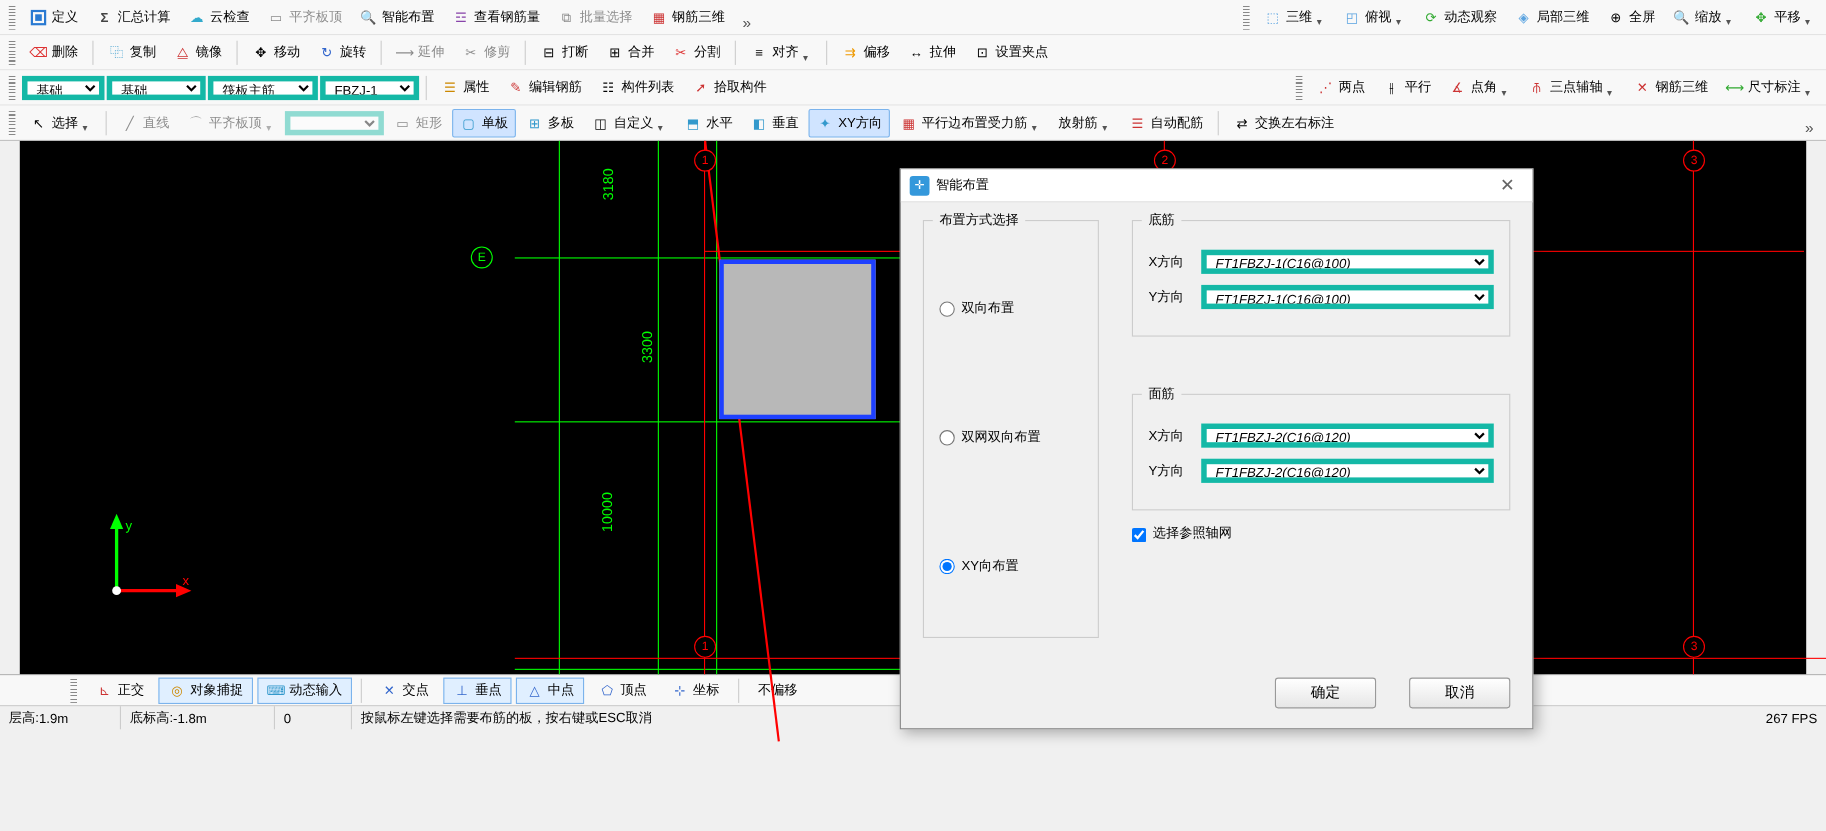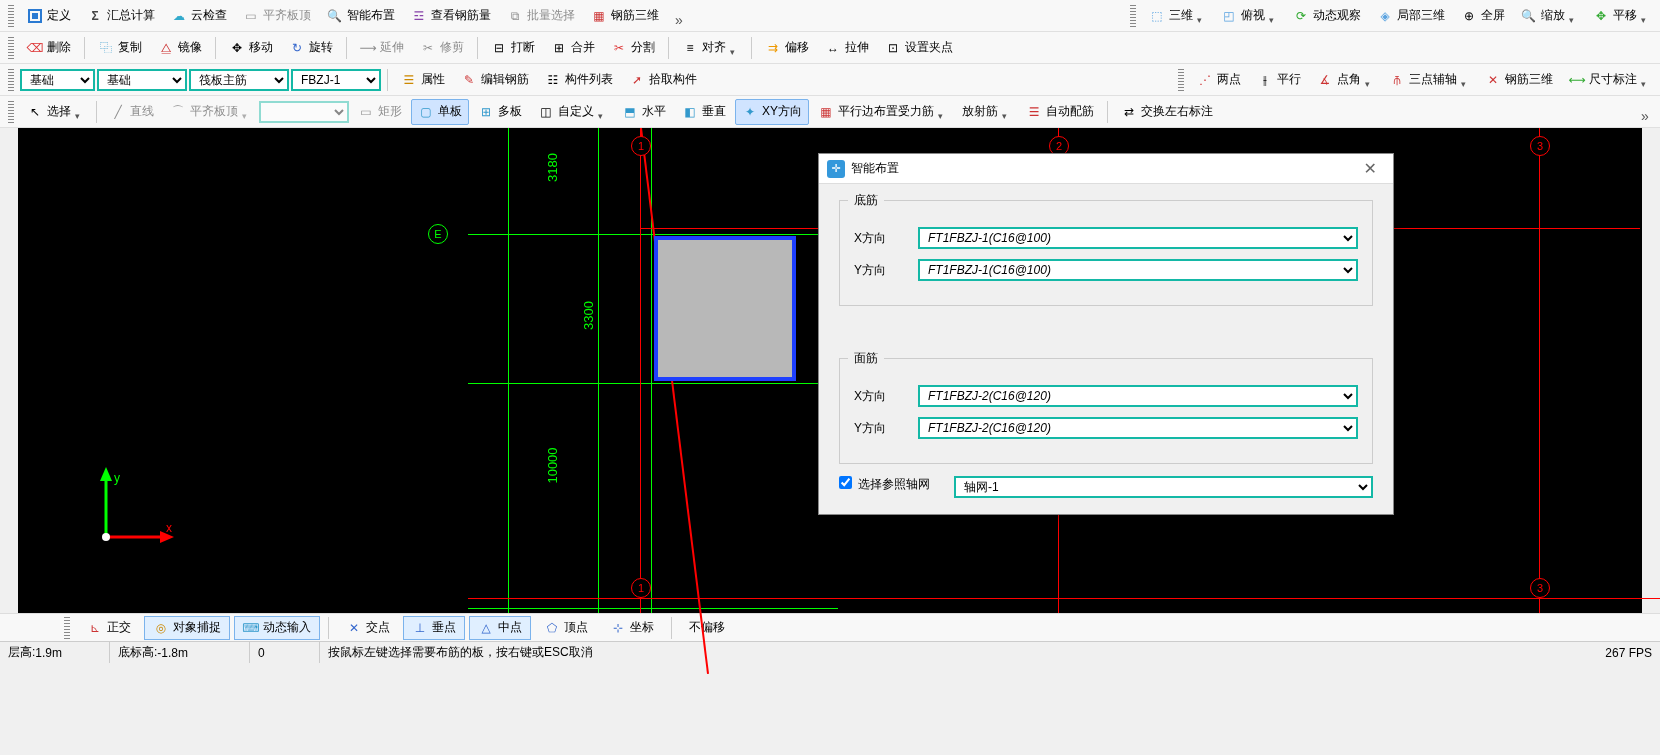--- a/index.html
+++ b/index.html
@@ -6,43 +6,43 @@
 body { font-family: "Microsoft YaHei", SimSun, sans-serif; font-size: 12px; background: #f0f0f0; width: 1660px; height: 755px; overflow: hidden; user-select: none; }
 .toolbar { background: #f8f8f8; display: flex; align-items: center; padding: 2px 4px; height: 32px; gap: 2px; border-bottom: 1px solid #e0e0e0; }
 .tb-sep { width: 1px; height: 22px; background: #ccc; margin: 0 4px; }
 .tb-handle { width: 6px; height: 22px; background: repeating-linear-gradient(to bottom, #888 0 1px, transparent 1px 3px); margin-right: 4px; margin-left: 4px; }
 .tb-btn { display: inline-flex; align-items: center; height: 26px; padding: 0 6px; gap: 4px; border: 1px solid transparent; border-radius: 2px; cursor: default; white-space: nowrap; }
 .tb-btn.active { background: #d0e4ff; border: 1px solid #7bb3ec; }
 .tb-ico { width: 16px; height: 16px; display: inline-flex; align-items: center; justify-content: center; font-size: 12px; }
 .dd-arrow { width: 8px; height: 8px; display: inline-block; }
 .dd-arrow::after { content: "▾"; font-size: 9px; color: #555; }
 .big-arrow::after { content: "»"; font-size: 14px; color: #555; }
-select, .combo { height: 22px; font-size: 12px; border: 2px solid #14b8a6; padding: 0 4px; background: #fff; }
+select, .combo { height: 22px; font-size: 12px; border: 5px solid #14b8a6; padding: 0 4px; background: #fff; }
 .canvas-wrap { position: relative; background: #000; height: 485px; border-left: 18px solid #f0f0f0; border-right: 18px solid #f0f0f0; }
 .canvas { position: absolute; inset: 0; }
 .gridline { position: absolute; background: #0f0; }
 .gridline.red { background: #f00; }
 .grid-ball { position: absolute; width: 20px; height: 20px; border: 1px solid #0f0; border-radius: 50%; color: #0f0; font-size: 11px; display: flex; align-items: center; justify-content: center; background: #000; }
 .grid-ball.red { border-color: #f00; color: #f00; }
 .dim-txt { position: absolute; color: #0f0; font-size: 13px; transform: rotate(-90deg); transform-origin: center; }
 .sel-box { position: absolute; border: 4px solid #1e40ff; background: #b8b8b8; }
 .axis { position: absolute; }
 .dialog { position: absolute; background: #f0f0f0; border: 1px solid #888; box-shadow: 3px 3px 12px rgba(0,0,0,0.3); }
 .dlg-title { height: 30px; display: flex; align-items: center; padding: 0 8px; background: #fff; border-bottom: 1px solid #ddd; }
 .dlg-title-ico { width: 18px; height: 18px; background: #3498db; color: #fff; display: flex; align-items: center; justify-content: center; border-radius: 3px; font-size: 11px; margin-right: 6px; }
 .dlg-close { margin-left: auto; color: #666; font-size: 16px; padding: 2px 8px; cursor: default; }
 .dlg-body { padding: 16px 20px; display: flex; gap: 30px; }
 .fieldset { border: 1px solid #ccc; padding: 16px 14px 14px; margin-bottom: 12px; position: relative; }
 .fieldset > .legend { position: absolute; top: -9px; left: 8px; background: #f0f0f0; padding: 0 6px; }
 .radio-row { display: flex; align-items: center; margin: 14px 0; gap: 6px; }
 .radio-row input[type=radio] { width: 14px; height: 14px; }
-.field-row { display: flex; align-items: center; margin: 10px 0; gap: 24px; }
+.field-row { display: flex; align-items: center; margin: 10px 0; gap: 8px; }
 .field-row label { width: 40px; text-align: justify; display: inline-block; }
 .field-row select { flex: 1; font-style: italic; }
-.chk-row { display: flex; align-items: flex-start; gap: 6px; margin-top: 12px; }
+.chk-row { display: flex; align-items: flex-end; gap: 6px; margin-top: 12px; }
 .dlg-buttons { display: flex; justify-content: flex-end; gap: 30px; padding: 8px 20px 18px; }
 .dlg-btn { width: 92px; height: 28px; background: linear-gradient(#fff,#e6e6e6); border: 1px solid #999; border-radius: 3px; cursor: default; }
 .status-row { background: #f8f8f8; display: flex; align-items: center; height: 28px; padding: 0 6px; gap: 4px; border-top: 1px solid #ddd; }
 .status-btn { display: inline-flex; align-items: center; height: 24px; padding: 0 8px; gap: 4px; border: 1px solid transparent; }
 .status-btn.active { border: 1px solid #7bb3ec; background: #e0efff; }
 .status-bar { background: #f0f0f0; display: flex; align-items: center; height: 22px; font-size: 12px; border-top: 1px solid #ccc; }
 .status-cell { padding: 0 8px; border-right: 1px solid #ccc; height: 100%; display: flex; align-items: center; }
 svg.ico { width: 16px; height: 16px; }
 </style>
 </head>
@@ -365,20 +365,35 @@
   </div>
 
   <div class="dialog" style="left:800px; top:25px; width:576px;">
     <div class="dlg-title">
       <span class="dlg-title-ico">✛</span>
       <span>智能布置</span>
       <span class="dlg-close">✕</span>
     </div>
     <div class="dlg-body">
 
+      <div class="fieldset" style="width:160px;height:380px">
+        <span class="legend">布置方式选择</span>
+        <div class="radio-row" style="margin-top:55px">
+          <input type="radio" name="layout" style="">
+          <span>双向布置</span>
+        </div>
+        <div class="radio-row" style="margin-top:100px">
+          <input type="radio" name="layout" style="">
+          <span>双网双向布置</span>
+        </div>
+        <div class="radio-row" style="margin-top:100px">
+          <input type="radio" name="layout" checked="" style="">
+          <span>XY向布置</span>
+        </div>
+      </div>
 
       <div style="flex:1">
         <div class="fieldset">
           <span class="legend">底筋</span>
           <div class="field-row">
             <label>X方向</label>
             <select><option>FT1FBZJ-1(C16@100)</option></select>
           </div>
           <div class="field-row">
             <label>Y方向</label>
@@ -393,23 +408,26 @@
             <select><option>FT1FBZJ-2(C16@120)</option></select>
           </div>
           <div class="field-row">
             <label>Y方向</label>
             <select><option>FT1FBZJ-2(C16@120)</option></select>
           </div>
         </div>
         <div class="chk-row">
           <input type="checkbox" checked="" style="">
           <span>选择参照轴网</span>
-          <select style="flex:1;margin-left:18px"><option>轴网-1</option></select>
         </div>
       </div>
+    </div>
+    <div class="dlg-buttons">
+      <button class="dlg-btn">确定</button>
+      <button class="dlg-btn">取消</button>
     </div>
   </div>
 </div>
 
 <div class="status-row">
   <span style="width:50px"></span>
   <span class="tb-handle"></span>
   <span class="status-btn">
       <span class="tb-ico" style="color:#c33">⊾</span>
       <span>正交</span>

